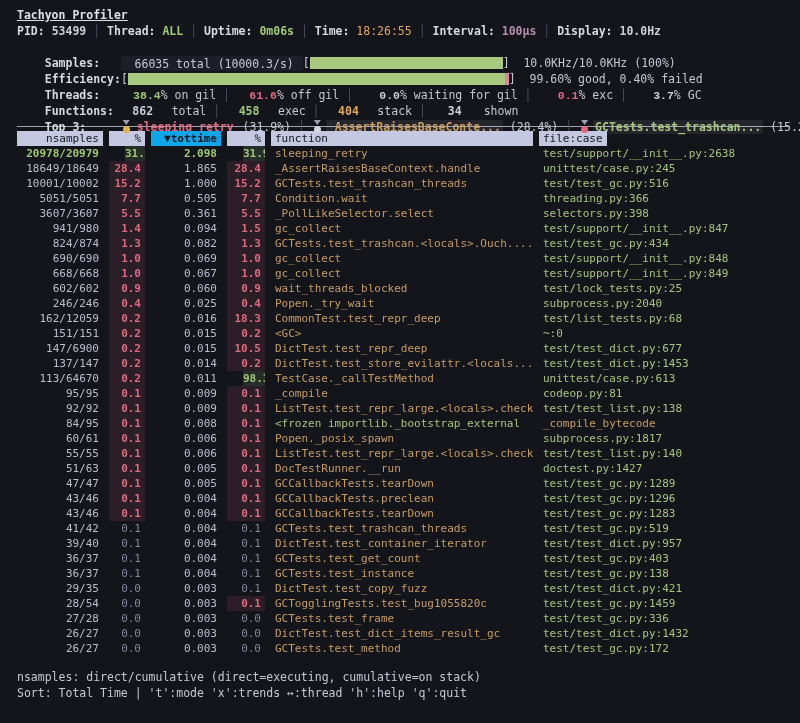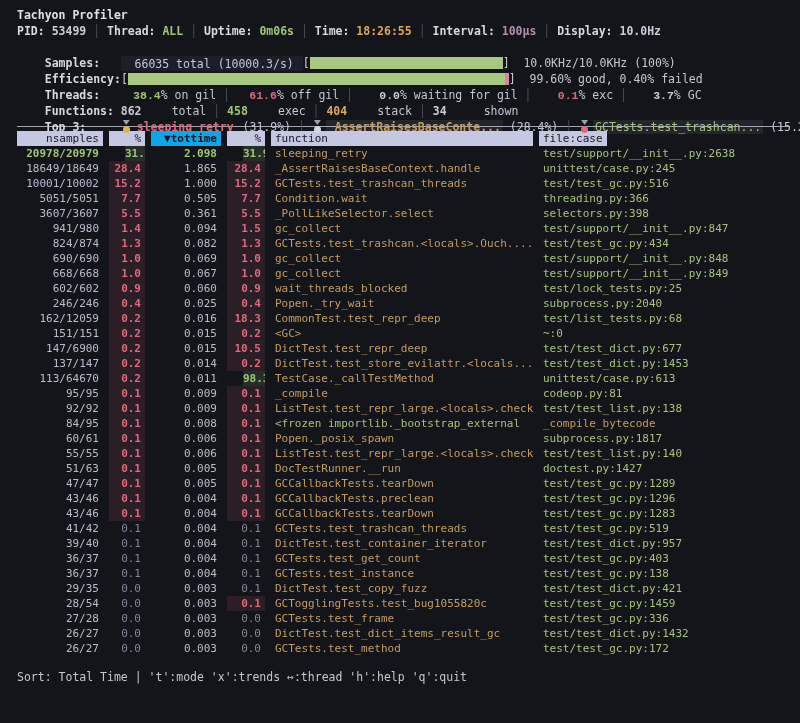--- a/index.html
+++ b/index.html
@@ -1,42 +1,42 @@
 <!DOCTYPE html>
 <html><head>
 <meta charset="utf-8">
 <style>
   html,body{margin:0;padding:0;background:#14141b;}
   body{width:800px;height:723px;overflow:hidden;
        font-family:"DejaVu Sans Mono",monospace;color:#c3c8d4;font-size:11.5px;}
   .wrap{padding:7px 8px 0 17px;}
   .line{height:16px;line-height:16px;white-space:pre;}
   .line span{white-space:pre;}
-  .title{color:#dde0e8;font-weight:bold;}
+  .title{color:#dde0e8;font-weight:bold;text-decoration:underline;}
   .lbl{color:#d6d9e2;font-weight:bold;}
   .sep{color:#4a4f66;}
   .v-w{color:#c9cdd9;font-weight:bold;}
   .v-g{color:#9ec875;font-weight:bold;}
-  .v-o{color:#dfa75d;font-weight:bold;}
+  .v-o{color:#dfa75d;font-weight:normal;}
   .v-m{color:#b48ead;font-weight:bold;}
   .v-r{color:#dd6a7f;font-weight:bold;}
   .slabel{display:inline-block;width:76px;}
   .subtle-box{display:inline-block;background:#1e1e28;width:182px;height:15px;vertical-align:middle;}
   .bracket{color:#c9cdd9;}
   .bar{display:inline-block;height:12px;vertical-align:-2px;overflow:hidden;}
   .bar-samples{width:193px;background:#a9c87f;}
   .bar-eff{width:381px;background:#a9c87f;position:relative;}
   .bar-eff .fail{position:absolute;right:0;top:0;bottom:0;background:#d887a2;}
   .tval{display:inline-block;min-width:40px;text-align:right;font-weight:bold;font-family:Liberation Mono, monospace;}
-  .fval{display:inline-block;min-width:44px;text-align:left;font-weight:bold;}
+  .fval{display:inline-block;min-width:44px;text-align:center;font-weight:bold;}
   .top3-item .name{padding:0 2px;}
   .top3-item .boxed{background:rgba(255,255,255,0.07);}
   .n-red{color:#dd6a7f;font-weight:bold;}
   .n-tan{color:#c59d63;font-weight:bold;text-align:center;}
-  .n-grn{color:#a5c47e;font-weight:normal;}
+  .n-grn{color:#a5c47e;font-weight:bold;}
   .medal{position:relative;display:inline-block;width:9px;height:13px;margin:0 4px 0 1px;vertical-align:-2px;}
   .medal::before{content:"";position:absolute;left:1px;top:0;width:7px;height:5px;background:#9aa0af;
                  clip-path:polygon(0 0,100% 0,50% 100%);}
   .medal::after{content:"";position:absolute;left:1px;bottom:0;width:7px;height:7px;border-radius:50%;background:var(--mc);}
   .gold{--mc:#e3b34c;}.silver{--mc:#d2d6df;}.bronze{--mc:#e0697e;}
   .hr{border-top:1px solid #9fa3b2;margin:7px 2px 4px 0;}
   .thead,.trow{display:grid;grid-template-columns:86px 36px 70px 38px 262px auto;column-gap:6px;
                height:15px;line-height:15px;font-size:11px;white-space:pre;}
   .th-box{background:#c4c8e0;color:#15151c;display:block;padding:0 4px;}
   .th-box.sort{background:#0ea5e9;font-weight:bold;}
@@ -125,16 +125,17 @@
       <div class="trow"><div class="cell num">36/37</div><div class="cell pct dim">0.1</div><div class="cell num">0.004</div><div class="cell pct dim">0.1</div><div class="cell fn">GCTests.test_get_count</div><div class="cell file">test/test_gc.py:403</div></div>
       <div class="trow"><div class="cell num">36/37</div><div class="cell pct dim">0.1</div><div class="cell num">0.004</div><div class="cell pct dim">0.1</div><div class="cell fn">GCTests.test_instance</div><div class="cell file">test/test_gc.py:138</div></div>
       <div class="trow"><div class="cell num">29/35</div><div class="cell pct dim">0.0</div><div class="cell num">0.003</div><div class="cell pct dim">0.1</div><div class="cell fn">DictTest.test_copy_fuzz</div><div class="cell file">test/test_dict.py:421</div></div>
       <div class="trow"><div class="cell num">28/54</div><div class="cell pct dim">0.0</div><div class="cell num">0.003</div><div class="cell pct r bx-r">0.1</div><div class="cell fn">GCTogglingTests.test_bug1055820c</div><div class="cell file">test/test_gc.py:1459</div></div>
       <div class="trow"><div class="cell num">27/28</div><div class="cell pct dim">0.0</div><div class="cell num">0.003</div><div class="cell pct dim">0.0</div><div class="cell fn">GCTests.test_frame</div><div class="cell file">test/test_gc.py:336</div></div>
       <div class="trow"><div class="cell num">26/27</div><div class="cell pct dim">0.0</div><div class="cell num">0.003</div><div class="cell pct dim">0.0</div><div class="cell fn">DictTest.test_dict_items_result_gc</div><div class="cell file">test/test_dict.py:1432</div></div>
       <div class="trow"><div class="cell num">26/27</div><div class="cell pct dim">0.0</div><div class="cell num">0.003</div><div class="cell pct dim">0.0</div><div class="cell fn">GCTests.test_method</div><div class="cell file">test/test_gc.py:172</div></div>
     </div>
 
   <div class="footer">
+    <div class="line">nsamples: direct/cumulative (direct=executing, cumulative=on stack)</div>
     <div class="line">Sort: Total Time | 't':mode 'x':trends ↔:thread 'h':help 'q':quit</div>
   </div>
 
 </div>
 
 </body></html>

